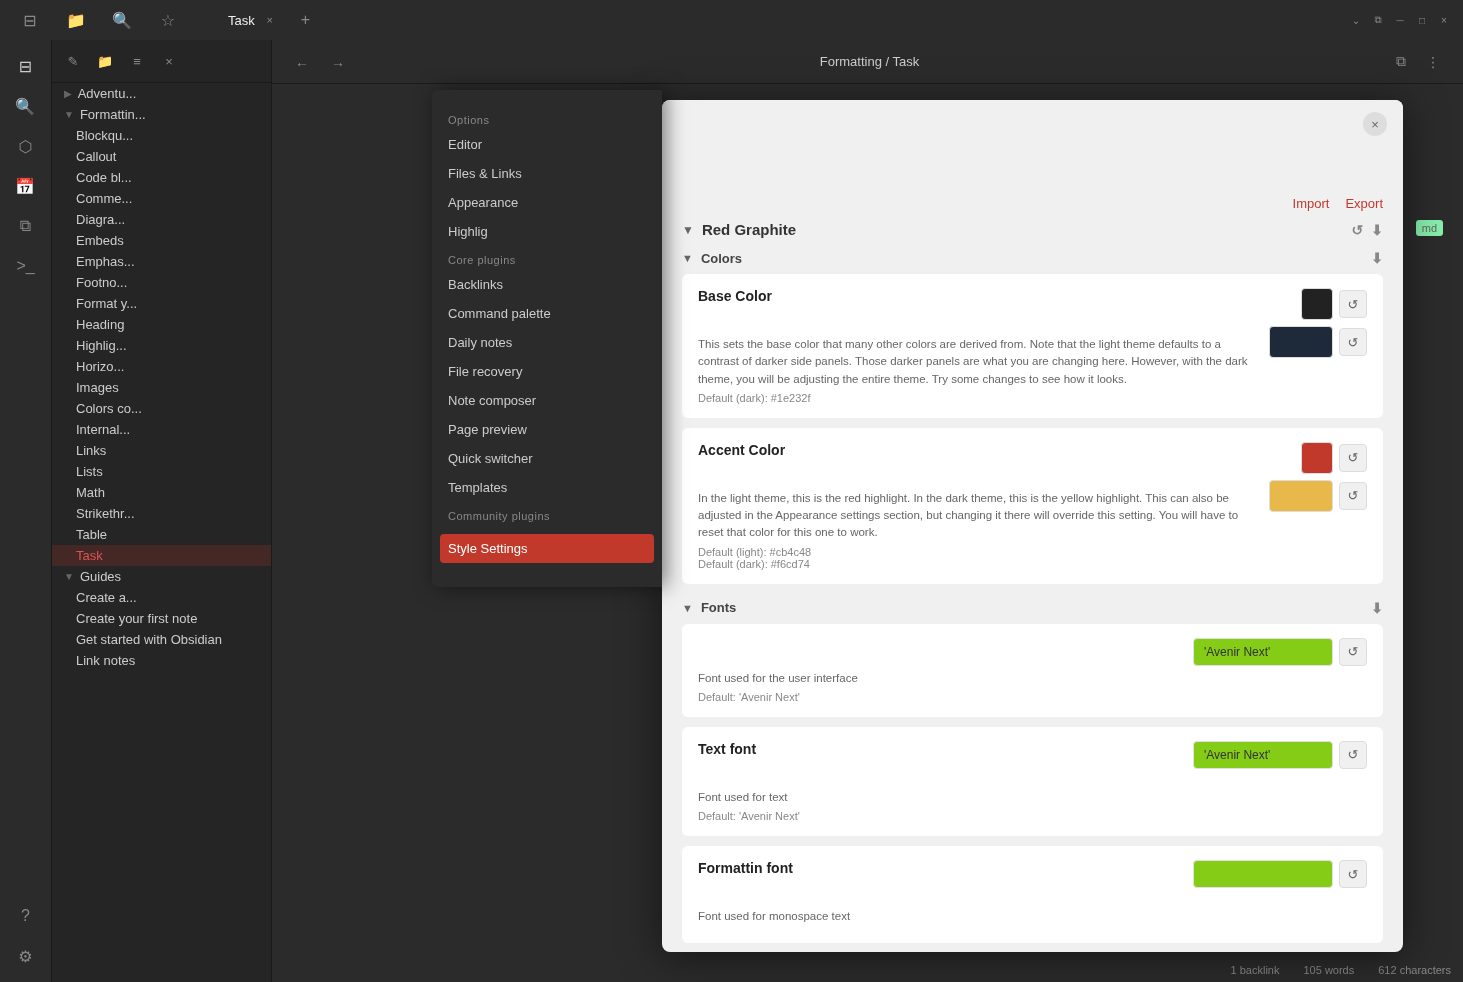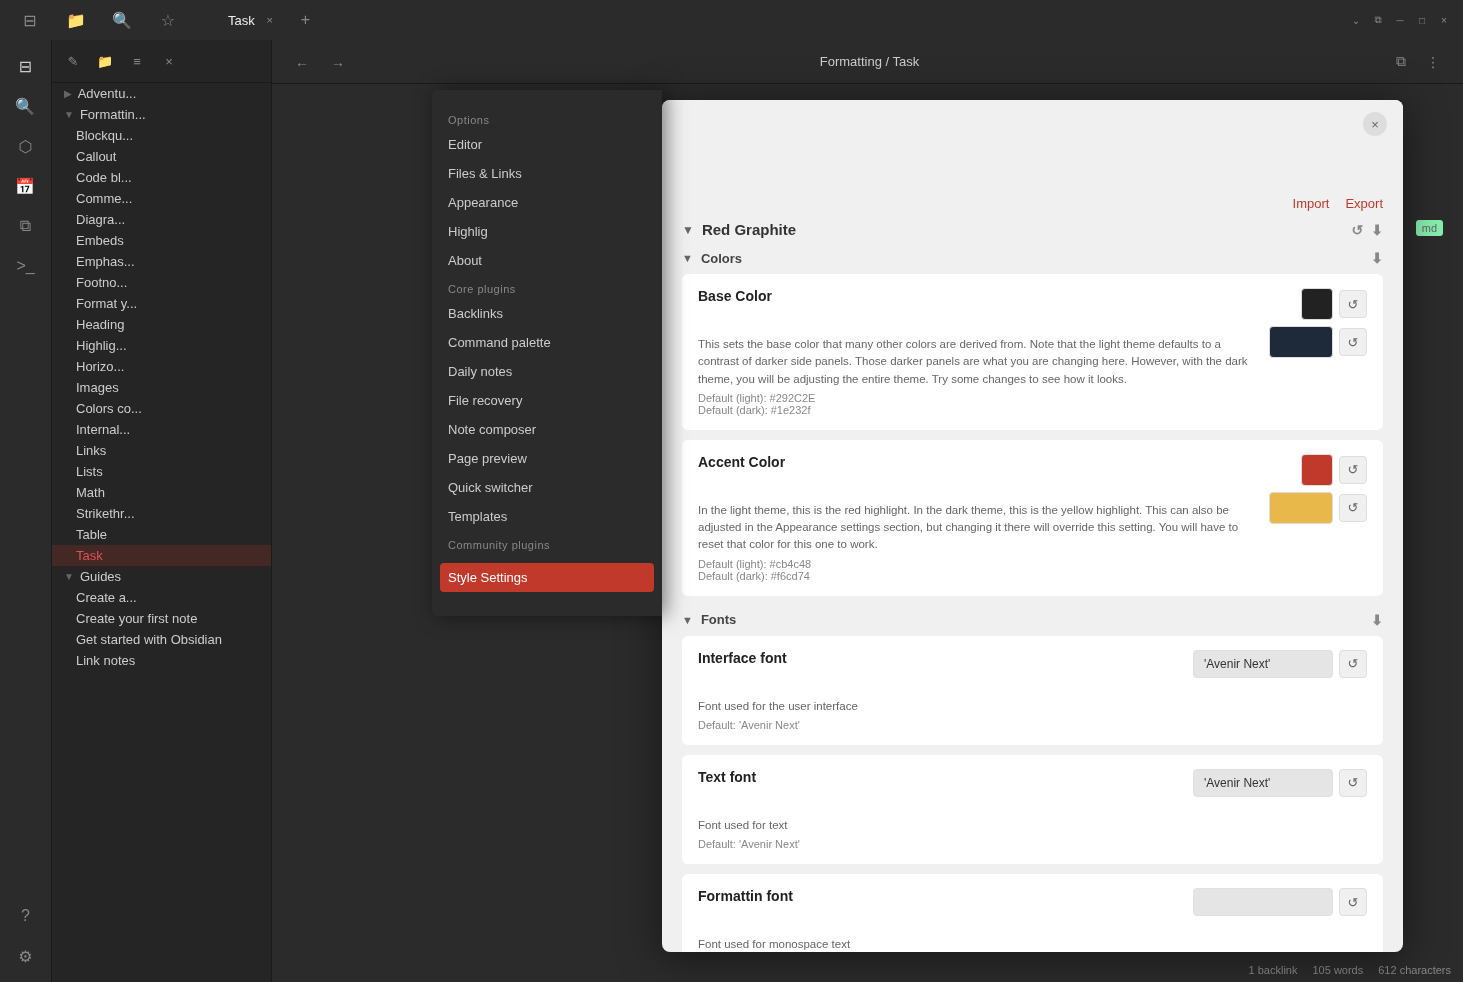--- a/index.html
+++ b/index.html
@@ -402,21 +402,21 @@
     .font-setting-card {
       background: #fff;
       border-radius: 6px;
       padding: 14px 16px;
       margin-bottom: 10px;
       display: flex;
       align-items: flex-start;
       gap: 12px;
     }
     .font-input {
-      background: #e5e5e5;
+      background: #84cc16;
       border: 1px solid #e0e0e0;
       border-radius: 4px;
       padding: 6px 10px;
       font-size: 12px;
       color: #333;
       width: 140px;
     }
     .font-controls {
       display: flex;
       align-items: center;
@@ -428,21 +428,21 @@
       position: absolute;
       bottom: 0;
       right: 0;
       left: 52px;
       height: 24px;
       background: #2b2b2b;
       display: flex;
       align-items: center;
       justify-content: flex-end;
       padding: 0 12px;
-      gap: 15px;
+      gap: 24px;
       font-size: 11px;
       color: #888;
     }
 
     
     .md-label {
       position: absolute;
       top: 180px;
       right: 20px;
       font-size: 11px;
@@ -609,21 +609,20 @@
     </div>
 
     <div class="md-label">md</div>
 
     <div class="settings-overlay">
       <div class="settings-section-label">Options</div>
       <div class="settings-item">Editor</div>
       <div class="settings-item">Files &amp; Links</div>
       <div class="settings-item">Appearance</div>
       <div class="settings-item">Highlig</div>
-      <div class="settings-item">About</div>
 
       <div class="settings-section-label">Core plugins</div>
       <div class="settings-item">Backlinks</div>
       <div class="settings-item">Command palette</div>
       <div class="settings-item">Daily notes</div>
       <div class="settings-item">File recovery</div>
       <div class="settings-item">Note composer</div>
       <div class="settings-item">Page preview</div>
       <div class="settings-item">Quick switcher</div>
       <div class="settings-item">Templates</div>
@@ -659,21 +658,20 @@
             <span>Colors</span>
             <div class="section-actions">
               <span class="section-action-btn">⬇</span>
             </div>
           </div>
 
           <div class="setting-card">
             <div class="setting-info">
               <div class="setting-title">Base Color</div>
               <div class="setting-desc">This sets the base color that many other colors are derived from. Note that the light theme defaults to a contrast of darker side panels. Those darker panels are what you are changing here. However, with the dark theme, you will be adjusting the entire theme. Try some changes to see how it looks.</div>
-              <div class="setting-default">Default (light): #292C2E</div>
               <div class="setting-default">Default (dark): #1e232f</div>
             </div>
             <div class="setting-controls">
               <div class="color-row">
                 <div class="color-swatch" style="background:#222;"></div>
                 <div class="reset-btn">↺</div>
               </div>
               <div class="dark-color-row">
                 <div class="dark-swatch" style="background:#1e2a3a;">
                 </div>
@@ -707,21 +705,20 @@
           <div class="sub-section-header">
             <span class="section-chevron">▼</span>
             <span>Fonts</span>
             <div class="section-actions">
               <span class="section-action-btn">⬇</span>
             </div>
           </div>
 
           <div class="font-setting-card">
             <div class="setting-info">
-              <div class="setting-title">Interface font</div>
               <div class="setting-desc">Font used for the user interface</div>
               <div class="setting-default">Default: 'Avenir Next'</div>
             </div>
             <div class="font-controls">
               <input type="text" class="font-input" value="'Avenir Next'" style="">
               <div class="reset-btn">↺</div>
             </div>
           </div>
 
           <div class="font-setting-card">

